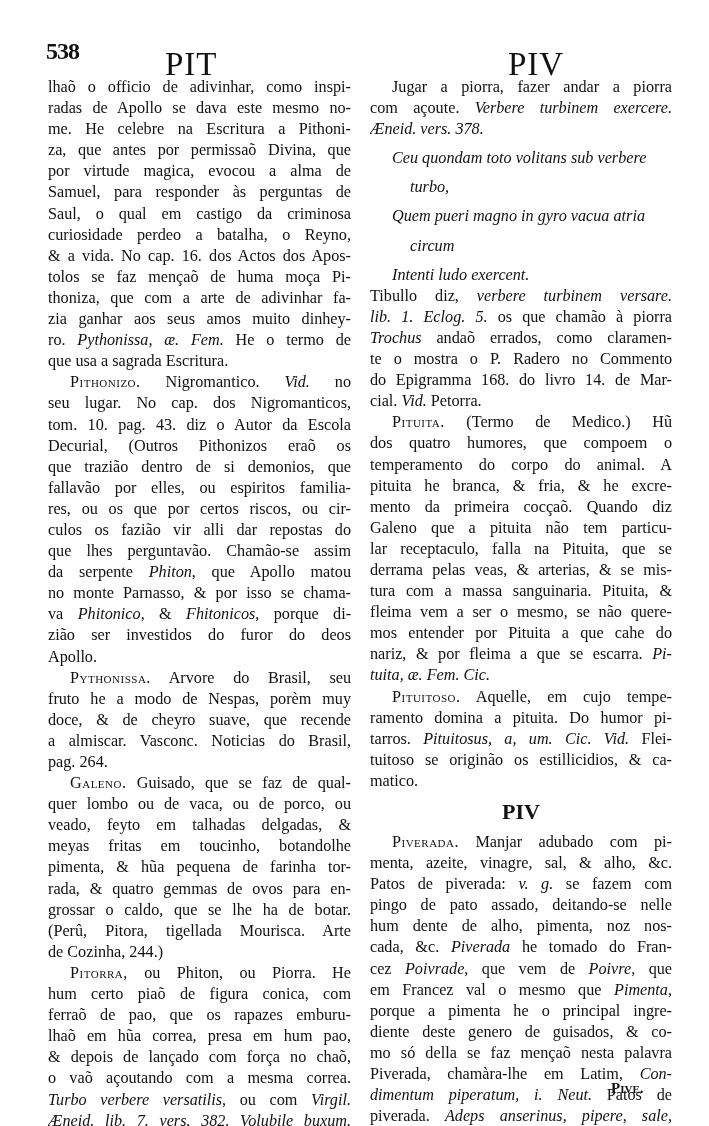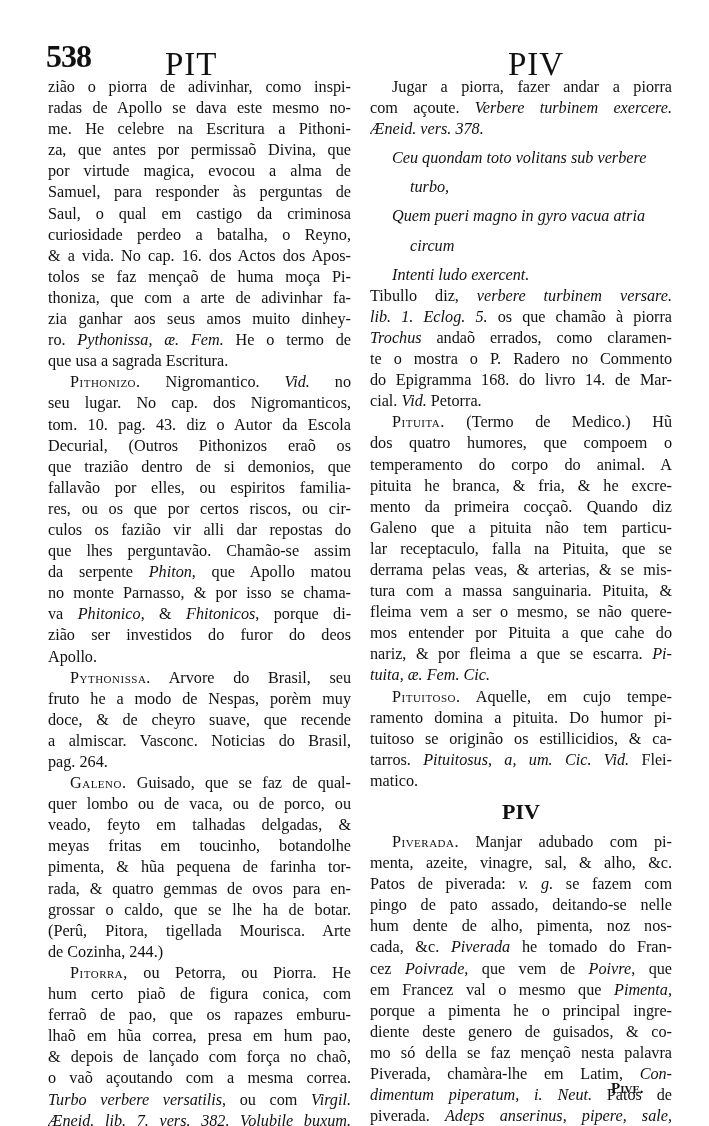--- a/index.html
+++ b/index.html
@@ -2,21 +2,21 @@
 <html><head>
 <meta charset="utf-8">
 <style>
   html, body { margin: 0; padding: 0; }
   body {
     width: 709px; height: 1126px; background: #ffffff; overflow: hidden;
     font-family: "Liberation Serif", "DejaVu Serif", serif; color: #111;
     position: relative;
   }
   .page { position: absolute; left: 0; top: 0; width: 709px; height: 1126px; }
-  .pgnum { position: absolute; left: 46px; top: 38px; font-size: 32px; font-weight: bold; letter-spacing: -1px; }
+  .pgnum { position: absolute; left: 46px; top: 38px; font-size: 24px; font-weight: bold; letter-spacing: -1px; }
   .runhead { position: absolute; top: 46px; font-size: 33px; font-weight: normal; letter-spacing: 1px; }
   .runhead.left { left: 165px; }
   .runhead.right { left: 508px; }
   .col { position: absolute; top: 77px; font-size: 16.2px; line-height: 21.1px; text-align: justify; }
   .col.left { left: 48px; width: 303px; }
   .col.right { left: 370px; width: 302px; }
   .line { display: block; white-space: nowrap; text-align-last: justify; text-align: justify; overflow: hidden; height: 21.1px; }
   .line.last { text-align-last: left; }
   .indent { padding-left: 22px; }
   .hw { font-variant: small-caps; letter-spacing: 0.5px; }
@@ -29,21 +29,21 @@
 </style>
 </head>
 <body>
 
 <div class="page">
   <div class="pgnum">538</div>
   <div class="runhead left">PIT</div>
   <div class="runhead right">PIV</div>
 
   <div class="col left">
-    <span class="line">zião o piorra de adivinhar, como inspi-</span>
+    <span class="line">lhaõ o officio de adivinhar, como inspi-</span>
     <span class="line">radas de Apollo se dava este mesmo no-</span>
     <span class="line">me. He celebre na Escritura a Pithoni-</span>
     <span class="line">za, que antes por permissaõ Divina, que</span>
     <span class="line">por virtude magica, evocou a alma de</span>
     <span class="line">Samuel, para responder às perguntas de</span>
     <span class="line">Saul, o qual em castigo da criminosa</span>
     <span class="line">curiosidade perdeo a batalha, o Reyno,</span>
     <span class="line">&amp; a vida. No cap. 16. dos Actos dos Apos-</span>
     <span class="line">tolos se faz mençaõ de huma moça Pi-</span>
     <span class="line">thoniza, que com a arte de adivinhar fa-</span>
@@ -75,21 +75,21 @@
     <span class="line indent"><span class="hw">Galeno.</span><span> Guisado, que se faz de qual-</span></span>
     <span class="line">quer lombo ou de vaca, ou de porco, ou</span>
     <span class="line">veado, feyto em talhadas delgadas, &amp;</span>
     <span class="line">meyas fritas em toucinho, botandolhe</span>
     <span class="line">pimenta, &amp; hũa pequena de farinha tor-</span>
     <span class="line">rada, &amp; quatro gemmas de ovos para en-</span>
     <span class="line">grossar o caldo, que se lhe ha de botar.</span>
     <span class="line">(Perû, Pitora, tigellada Mourisca. Arte</span>
     <span class="line last">de Cozinha, 244.)</span>
 
-    <span class="line indent"><span class="hw">Pitorra,</span><span> ou Petorra, ou Piorra. He</span></span>
+    <span class="line indent"><span class="hw">Pitorra,</span><span> ou Phiton, ou Piorra. He</span></span>
     <span class="line">hum certo piaõ de figura conica, com</span>
     <span class="line">ferraõ de pao, que os rapazes emburu-</span>
     <span class="line">lhaõ em hũa correa, presa em hum pao,</span>
     <span class="line">&amp; depois de lançado com força no chaõ,</span>
     <span class="line">o vaõ açoutando com a mesma correa.</span>
     <span class="line"><i>Turbo verbere versatilis</i><span>, ou com </span><i>Virgil.</i></span>
     <span class="line"><i>Æneid. lib. 7. vers. 382. Volubile buxum.</i></span>
   </div>
 
   <div class="col right">
@@ -117,22 +117,22 @@
     <span class="line">lar receptaculo, falla na Pituita, que se</span>
     <span class="line">derrama pelas veas, &amp; arterias, &amp; se mis-</span>
     <span class="line">tura com a massa sanguinaria. Pituita, &amp;</span>
     <span class="line">fleima vem a ser o mesmo, se não quere-</span>
     <span class="line">mos entender por Pituita a que cahe do</span>
     <span class="line"><span>nariz, &amp; por fleima a que se escarra. </span><i>Pi-</i></span>
     <span class="line last"><i>tuita, æ. Fem. Cic.</i></span>
 
     <span class="line indent"><span class="hw">Pituitoso.</span><span> Aquelle, em cujo tempe-</span></span>
     <span class="line">ramento domina a pituita. Do humor pi-</span>
+    <span class="line"><span>tarros. </span><i>Pituitosus, a, um. Cic. Vid.</i><span> Flei-</span></span>
     <span class="line">tuitoso se originão os estillicidios, &amp; ca-</span>
-    <span class="line"><span>tarros. </span><i>Pituitosus, a, um. Cic. Vid.</i><span> Flei-</span></span>
     <span class="line last">matico.</span>
 
     <span class="secthead">PIV</span>
 
     <span class="line indent"><span class="hw">Piverada.</span><span> Manjar adubado com pi-</span></span>
     <span class="line">menta, azeite, vinagre, sal, &amp; alho, &amp;c.</span>
     <span class="line"><span>Patos de piverada: </span><i>v. g.</i><span> se fazem com</span></span>
     <span class="line">pingo de pato assado, deitando-se nelle</span>
     <span class="line">hum dente de alho, pimenta, noz nos-</span>
     <span class="line"><span>cada, &amp;c. </span><i>Piverada</i><span> he tomado do Fran-</span></span>

